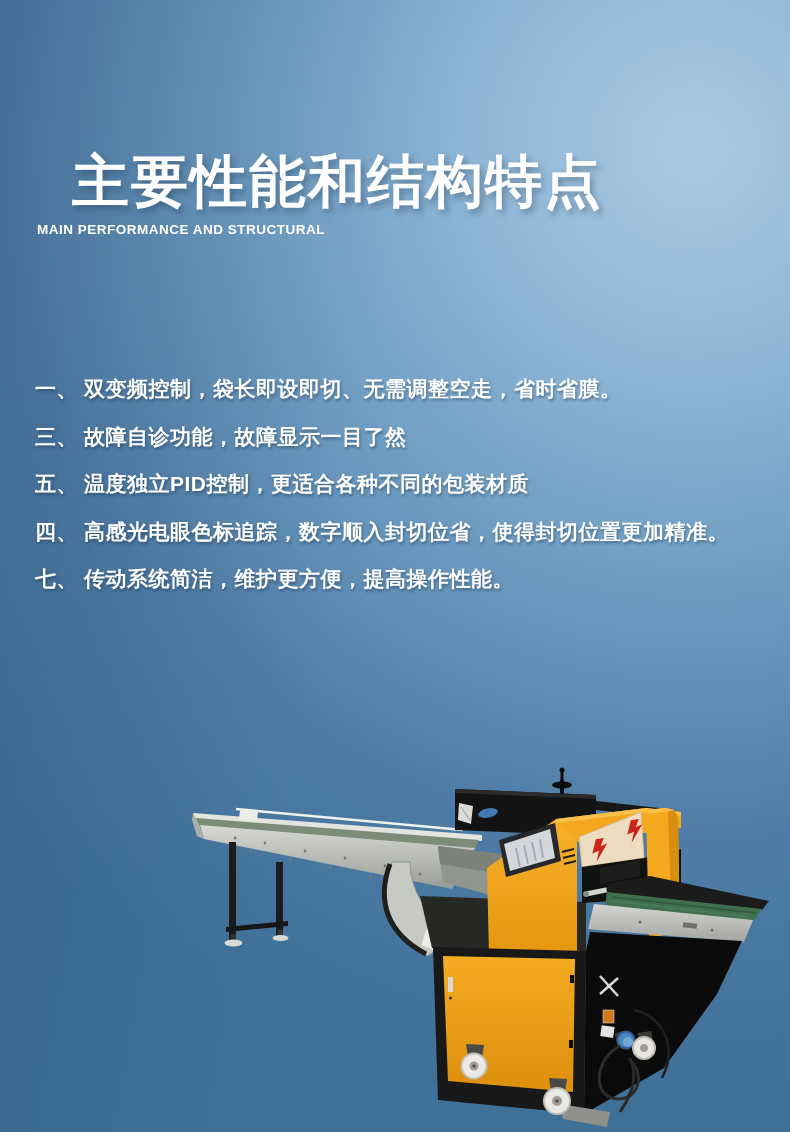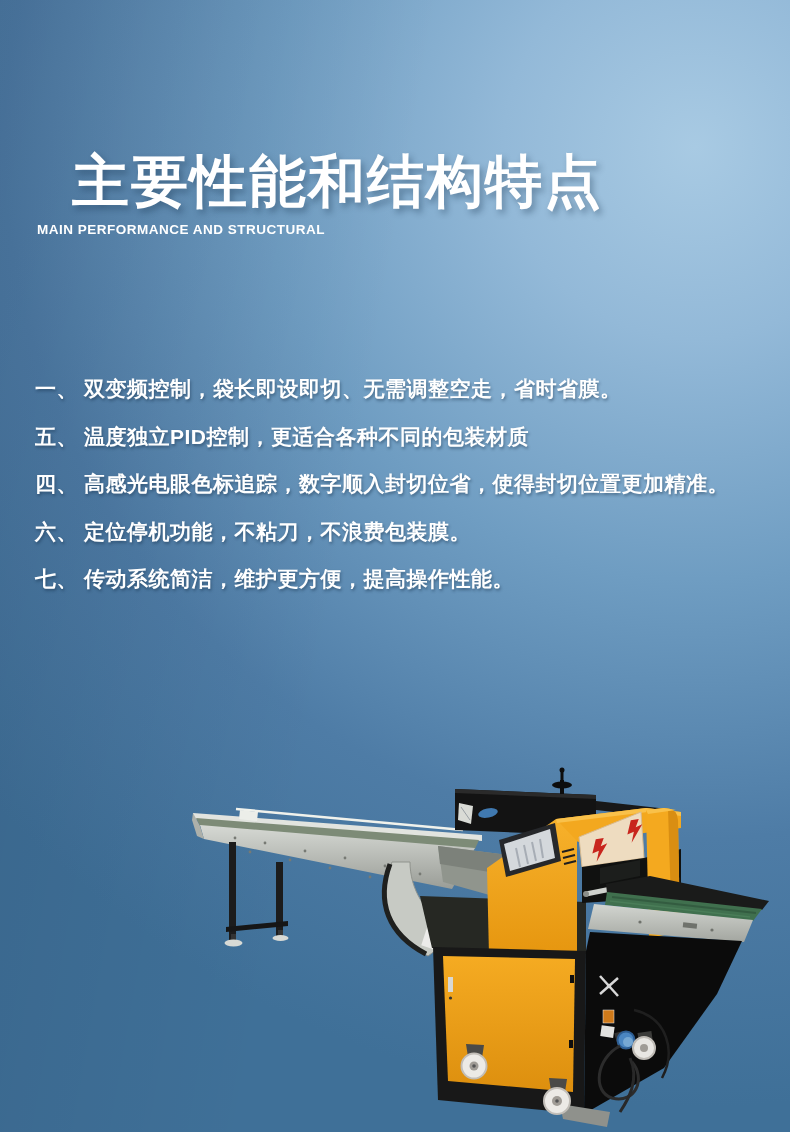--- a/index.html
+++ b/index.html
@@ -41,23 +41,23 @@
 <div class="page">
 
   <h1 class="main-title">主要性能和结构特点</h1>
 
   <div class="subtitle">
     <div class="line">MAIN PERFORMANCE AND STRUCTURAL</div>
   </div>
 
   <ul class="features">
     <li><span class="num">一、</span><span>双变频控制，袋长即设即切、无需调整空走，省时省膜。</span></li>
+    <li><span class="num">三、</span><span>故障自诊功能，故障显示一目了然</span></li>
     <li><span class="num">五、</span><span>温度独立PID控制，更适合各种不同的包装材质</span></li>
     <li><span class="num">四、</span><span>高感光电眼色标追踪，数字顺入封切位省，使得封切位置更加精准。</span></li>
-    <li><span class="num">六、</span><span>定位停机功能，不粘刀，不浪费包装膜。</span></li>
     <li><span class="num">七、</span><span>传动系统简洁，维护更方便，提高操作性能。</span></li>
   </ul>
 
   <svg class="machine" viewBox="150 755 640 377" xmlns="http://www.w3.org/2000/svg">
     <defs>
       <linearGradient id="silver" x1="0" y1="0" x2="0" y2="1">
         <stop offset="0" stop-color="#d6d9d4"></stop>
           <stop offset="1" stop-color="#9a9d97"></stop>
       </linearGradient>
       <linearGradient id="silver2" x1="0" y1="0" x2="0" y2="1">

